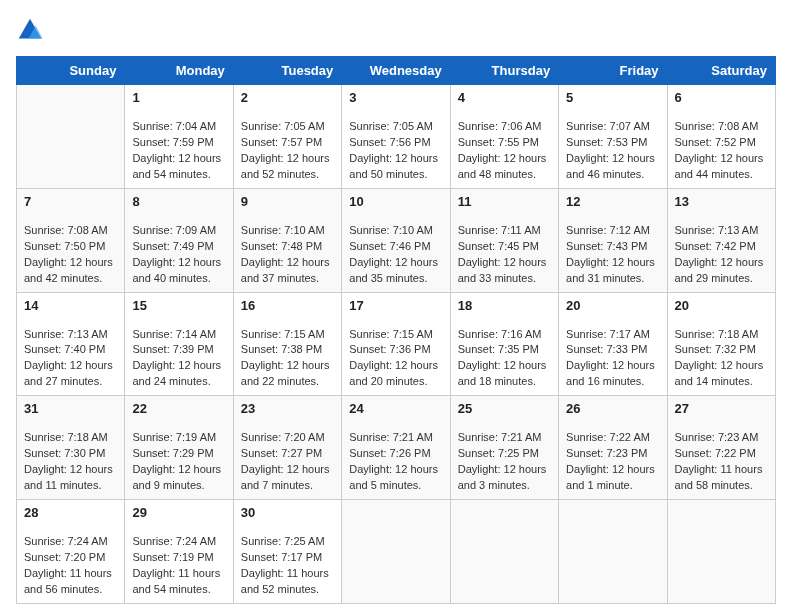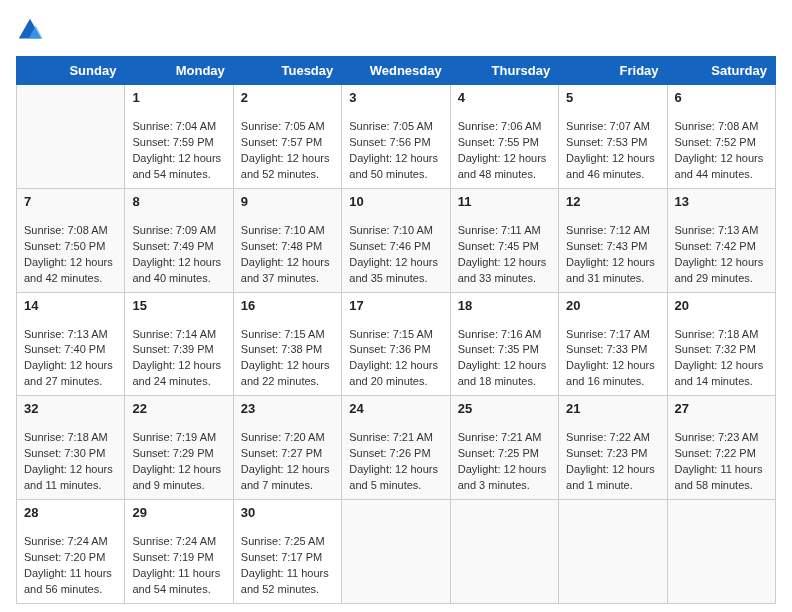--- a/index.html
+++ b/index.html
@@ -274,21 +274,21 @@
         <td>
           <div class="day-num">20</div>
           <div class="day-info" style="white-space: pre-line;">Sunrise: 7:18 AM
 Sunset: 7:32 PM
 Daylight: 12 hours
 and 14 minutes.</div>
         </td>
       </tr>
       <tr>
         <td>
-          <div class="day-num">32</div>
+          <div class="day-num">31</div>
           <div class="day-info" style="white-space: pre-line;">Sunrise: 7:18 AM
 Sunset: 7:30 PM
 Daylight: 12 hours
 and 11 minutes.</div>
         </td>
         <td>
           <div class="day-num">22</div>
           <div class="day-info" style="white-space: pre-line;">Sunrise: 7:19 AM
 Sunset: 7:29 PM
 Daylight: 12 hours
@@ -309,21 +309,21 @@
 and 5 minutes.</div>
         </td>
         <td>
           <div class="day-num">25</div>
           <div class="day-info" style="white-space: pre-line;">Sunrise: 7:21 AM
 Sunset: 7:25 PM
 Daylight: 12 hours
 and 3 minutes.</div>
         </td>
         <td>
-          <div class="day-num">21</div>
+          <div class="day-num">26</div>
           <div class="day-info" style="white-space: pre-line;">Sunrise: 7:22 AM
 Sunset: 7:23 PM
 Daylight: 12 hours
 and 1 minute.</div>
         </td>
         <td>
           <div class="day-num">27</div>
           <div class="day-info" style="white-space: pre-line;">Sunrise: 7:23 AM
 Sunset: 7:22 PM
 Daylight: 11 hours

